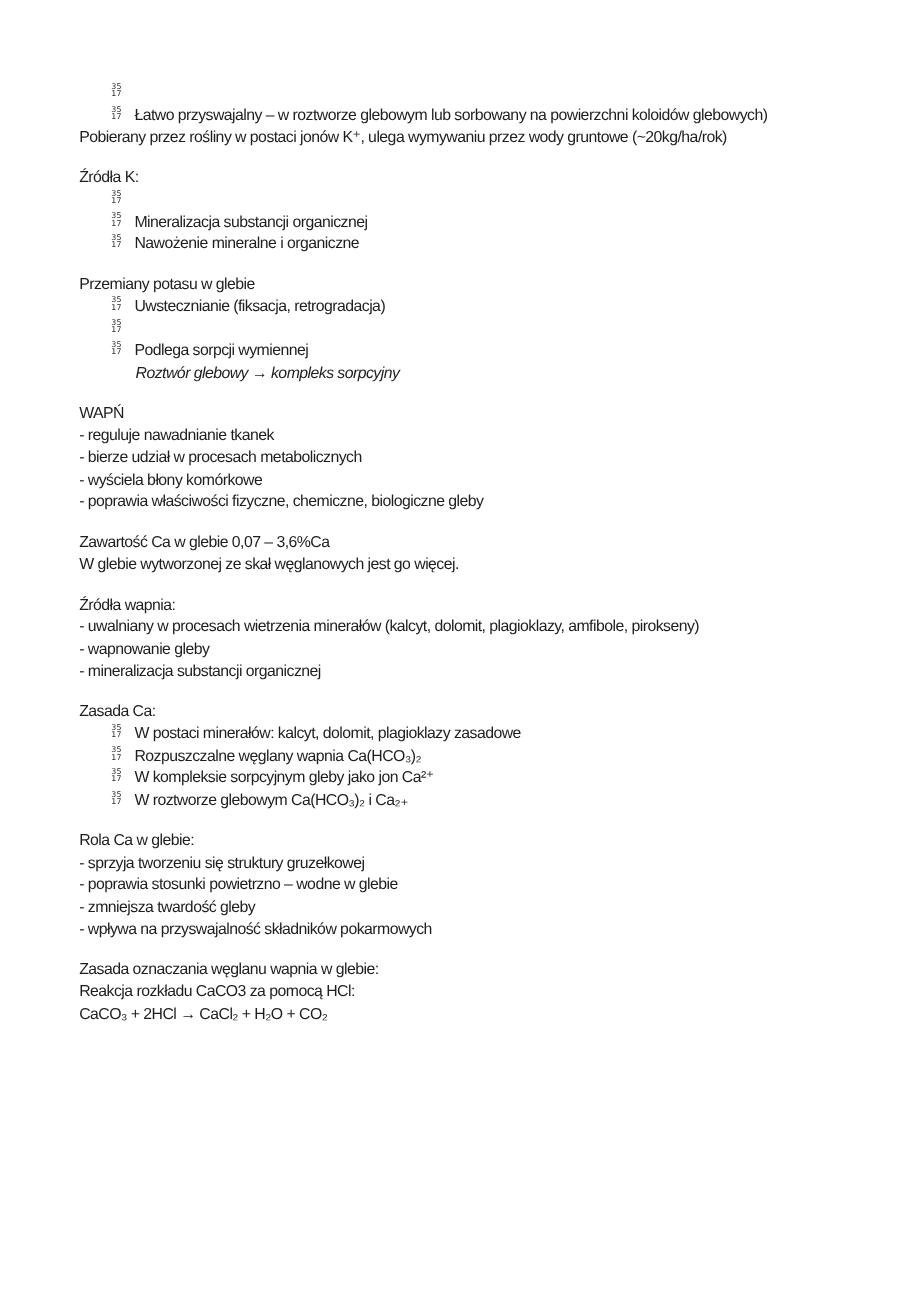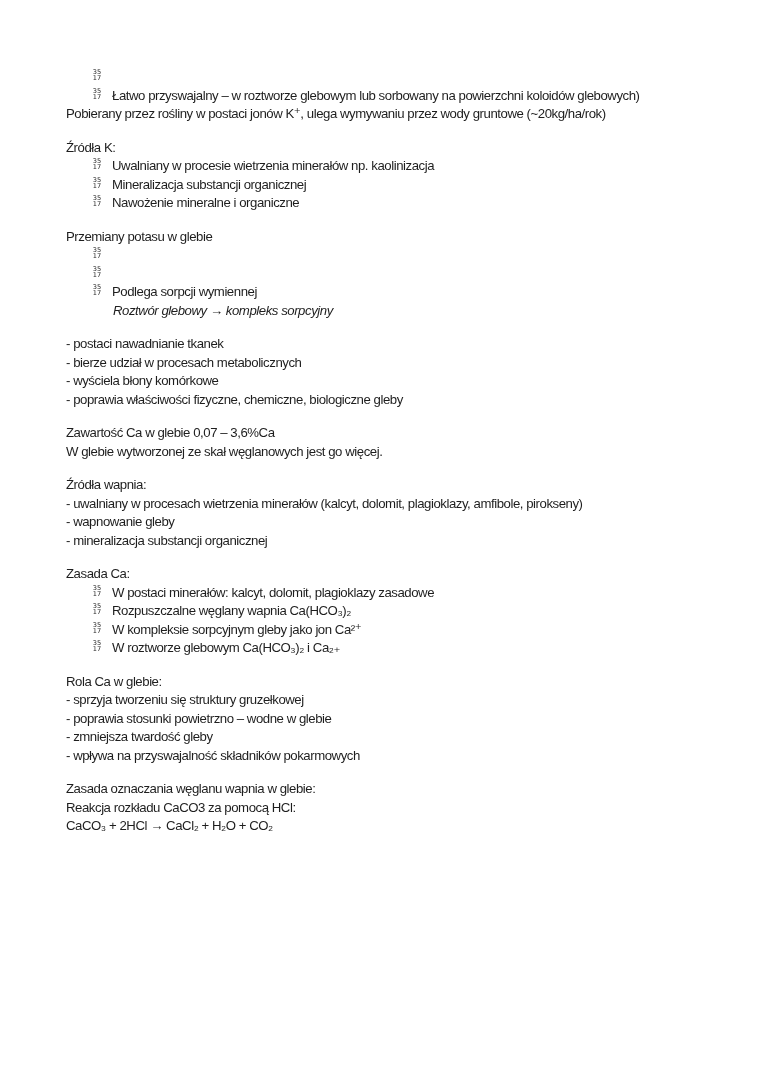--- a/index.html
+++ b/index.html
@@ -79,21 +79,20 @@
       <span class="btext">Łatwo przyswajalny – w roztworze glebowym lub sorbowany na powierzchni koloidów glebowych)</span>
     </div>
     <div class="line plain">Pobierany przez rośliny w postaci jonów K⁺, ulega wymywaniu przez wody gruntowe (~20kg/ha/rok)</div>
     <div class="line blank"></div>
     <div class="line plain">Źródła K:</div>
     <div class="line bullet">
       <span class="tofu">
         <span>35</span>
         <span>17</span>
       </span>
-      <span class="btext">Uwalniany w procesie wietrzenia minerałów np. kaolinizacja</span>
     </div>
     <div class="line bullet">
       <span class="tofu">
         <span>35</span>
         <span>17</span>
       </span>
       <span class="btext">Mineralizacja substancji organicznej</span>
     </div>
     <div class="line bullet">
       <span class="tofu">
@@ -102,37 +101,39 @@
       </span>
       <span class="btext">Nawożenie mineralne i organiczne</span>
     </div>
     <div class="line blank"></div>
     <div class="line plain">Przemiany potasu w glebie</div>
     <div class="line bullet">
       <span class="tofu">
         <span>35</span>
         <span>17</span>
       </span>
+      <span class="btext">Uwstecznianie (fiksacja, retrogradacja)</span>
     </div>
     <div class="line bullet">
       <span class="tofu">
         <span>35</span>
         <span>17</span>
       </span>
     </div>
     <div class="line bullet">
       <span class="tofu">
         <span>35</span>
         <span>17</span>
       </span>
       <span class="btext">Podlega sorpcji wymiennej</span>
     </div>
     <div class="line indent">Roztwór glebowy → kompleks sorpcyjny</div>
     <div class="line blank"></div>
-    <div class="line plain">- postaci nawadnianie tkanek</div>
+    <div class="line plain">WAPŃ</div>
+    <div class="line plain">- reguluje nawadnianie tkanek</div>
     <div class="line plain">- bierze udział w procesach metabolicznych</div>
     <div class="line plain">- wyściela błony komórkowe</div>
     <div class="line plain">- poprawia właściwości fizyczne, chemiczne, biologiczne gleby</div>
     <div class="line blank"></div>
     <div class="line plain">Zawartość Ca w glebie 0,07 – 3,6%Ca</div>
     <div class="line plain">W glebie wytworzonej ze skał węglanowych jest go więcej.</div>
     <div class="line blank"></div>
     <div class="line plain">Źródła wapnia:</div>
     <div class="line plain">- uwalniany w procesach wietrzenia minerałów (kalcyt, dolomit, plagioklazy, amfibole, pirokseny)</div>
     <div class="line plain">- wapnowanie gleby</div>

